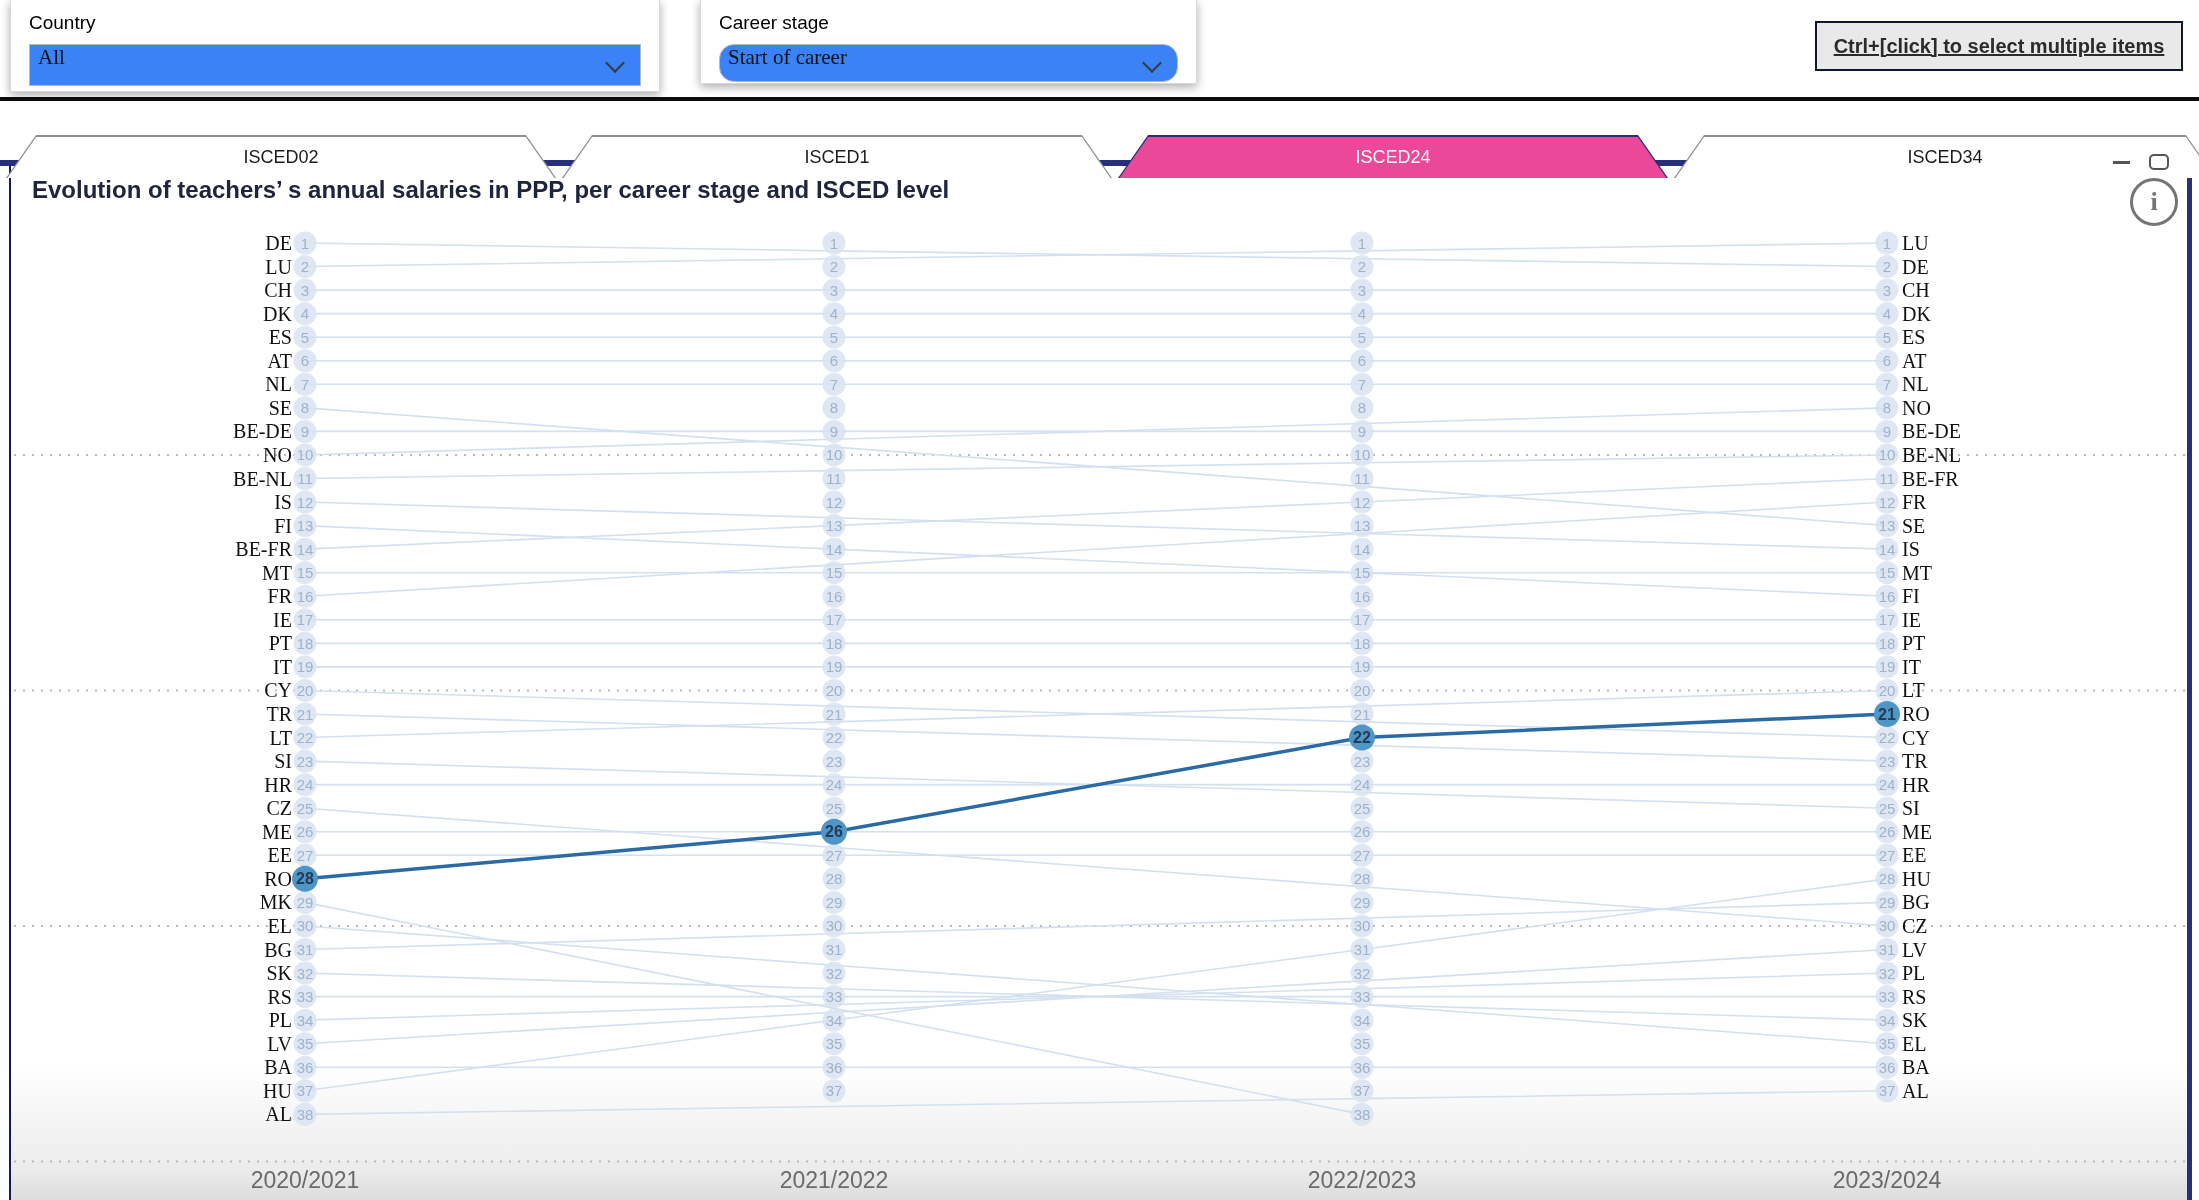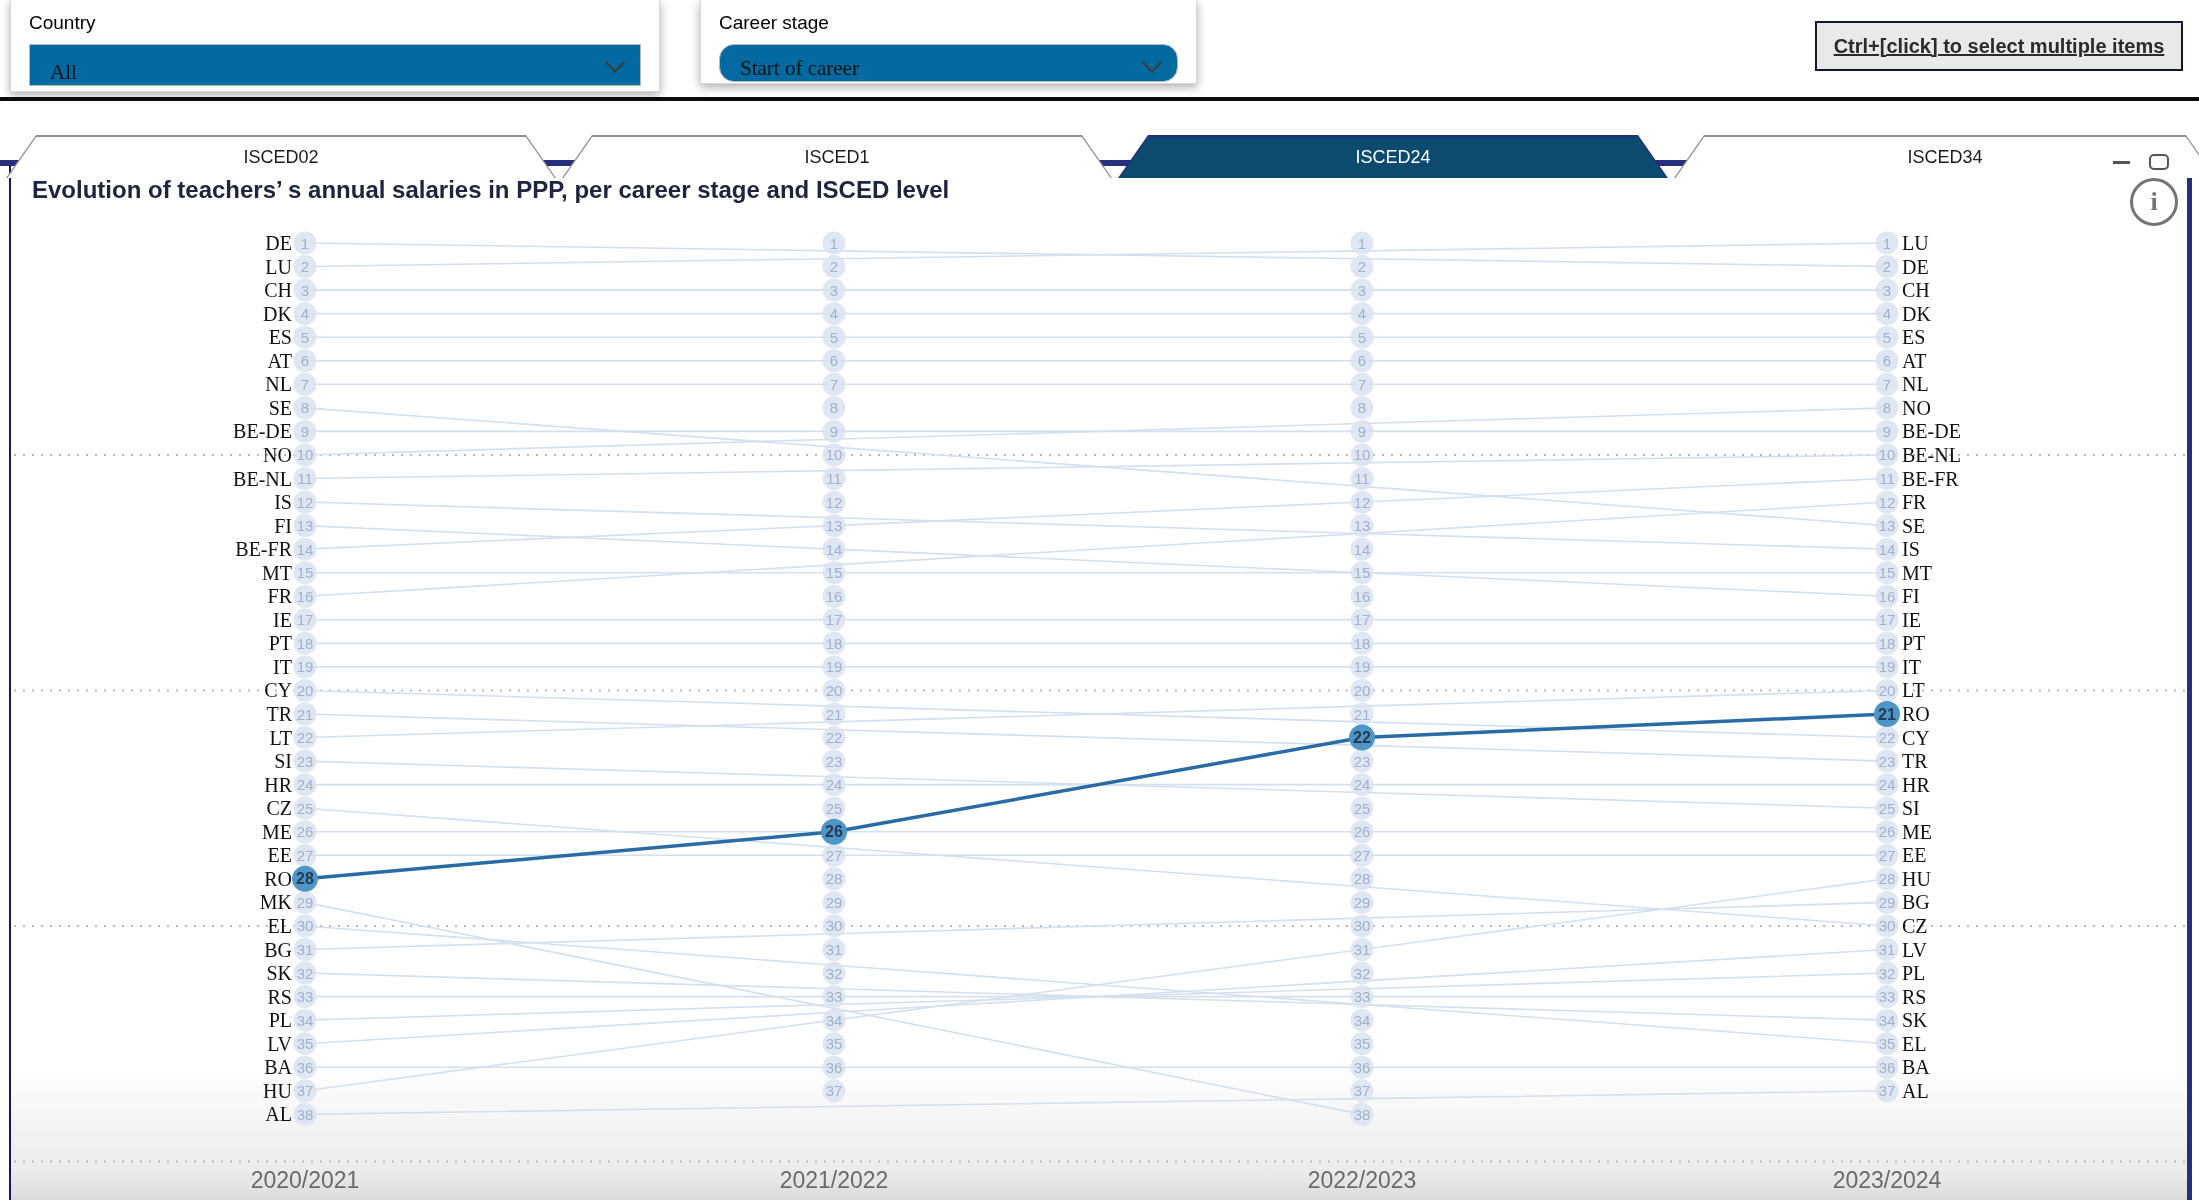--- a/index.html
+++ b/index.html
@@ -4,43 +4,43 @@
 <style>
   html,body{margin:0;padding:0;background:#fff;font-family:"Liberation Sans",sans-serif;}
   .page{position:relative;width:2199px;height:1200px;background:#fff;overflow:hidden;}
 
   
   .filter-card{position:absolute;top:0;background:#fff;border:1px solid #d8d8d8;border-top:none;
     box-shadow:0 3px 9px rgba(0,0,0,.33);padding:10px 18px;box-sizing:border-box;z-index:6;}
   #card-country{left:10px;width:650px;height:92px;}
   #card-career{left:700px;width:497px;height:84px;}
   .filter-label{font-size:19px;color:#000;margin:2px 0 10px 0;}
-  .select{position:relative;border:1px solid #b9b9b9;height:40px;display:flex;align-items:flex-end;
-    padding:0 20px;font-family:"Liberation Serif",serif;font-size:21px;color:#111;background:#0369a1;cursor:pointer;}
+  .select{position:relative;border:1px solid #b9b9b9;height:40px;display:flex;align-items:flex-start;
+    padding:0 8px;font-family:"Liberation Serif",serif;font-size:21px;color:#111;background:#3b82f6;cursor:pointer;}
   #card-career .select{height:36px;border-radius:15px;}
   .chev{position:absolute;right:18px;top:11px;width:12px;height:12px;border-right:2px solid #3a3a3a;
     border-bottom:2px solid #3a3a3a;transform:rotate(45deg);}
 
   
   .hint-btn{position:absolute;left:1815px;top:21px;width:368px;height:50px;background:#e9e9e9;
     border:2px solid #0f172a;display:flex;align-items:center;justify-content:center;font-size:20px;
     font-weight:700;text-decoration:underline;color:#2b2b2b;z-index:6;cursor:pointer;box-sizing:border-box;}
 
   .black-line{position:absolute;top:97px;left:0;width:100%;height:4px;background:#0c0c0c;}
 
   
   .tabs{position:absolute;top:117px;left:0;width:100%;height:43px;z-index:2;}
   .tab{position:absolute;top:0;height:43px;cursor:pointer;margin-top:18px;}
   #tab-0{left:6px;width:550px;} #tab-1{left:562px;width:550px;text-align:right;}
   #tab-2{left:1118px;width:550px;} #tab-3{left:1674px;width:542px;}
   .tab-outer{position:absolute;inset:0;clip-path:polygon(30px 0,calc(100% - 30px) 0,100% 100%,0 100%);background:#8f8f8f;}
   .tab-inner{position:absolute;inset:1.5px 1.5px 0 1.5px;clip-path:polygon(29px 0,calc(100% - 29px) 0,100% 100%,0 100%);
     background:#fff;display:flex;align-items:center;justify-content:center;font-size:18px;color:#1c1c1c;}
   .tab.selected .tab-outer{background:#272f7d;}
-  .tab.selected .tab-inner{background:#0c4a6e;color:#fff;}
+  .tab.selected .tab-inner{background:#ec4899;color:#fff;}
 
   .navy-bar{position:absolute;top:160px;left:0;width:100%;height:6px;background:#272f7d;z-index:1;}
 
   
   .panel{position:absolute;top:166px;left:9px;right:7px;bottom:0;border-left:2px solid #15195a;
     border-right:5px solid #272f7d;z-index:0;box-sizing:border-box;
     background:linear-gradient(180deg,#fff 0%,#fff 87%,#ececec 97%,#dcdcdc 100%);}
   .chart-title{position:absolute;left:32px;top:176px;font-size:24px;font-weight:600;color:#20253f;z-index:3;}
   .info-icon{position:absolute;left:2130px;top:178px;width:42px;height:42px;border:3px solid #757575;
     border-radius:50%;color:#757575;display:flex;align-items:center;justify-content:center;

